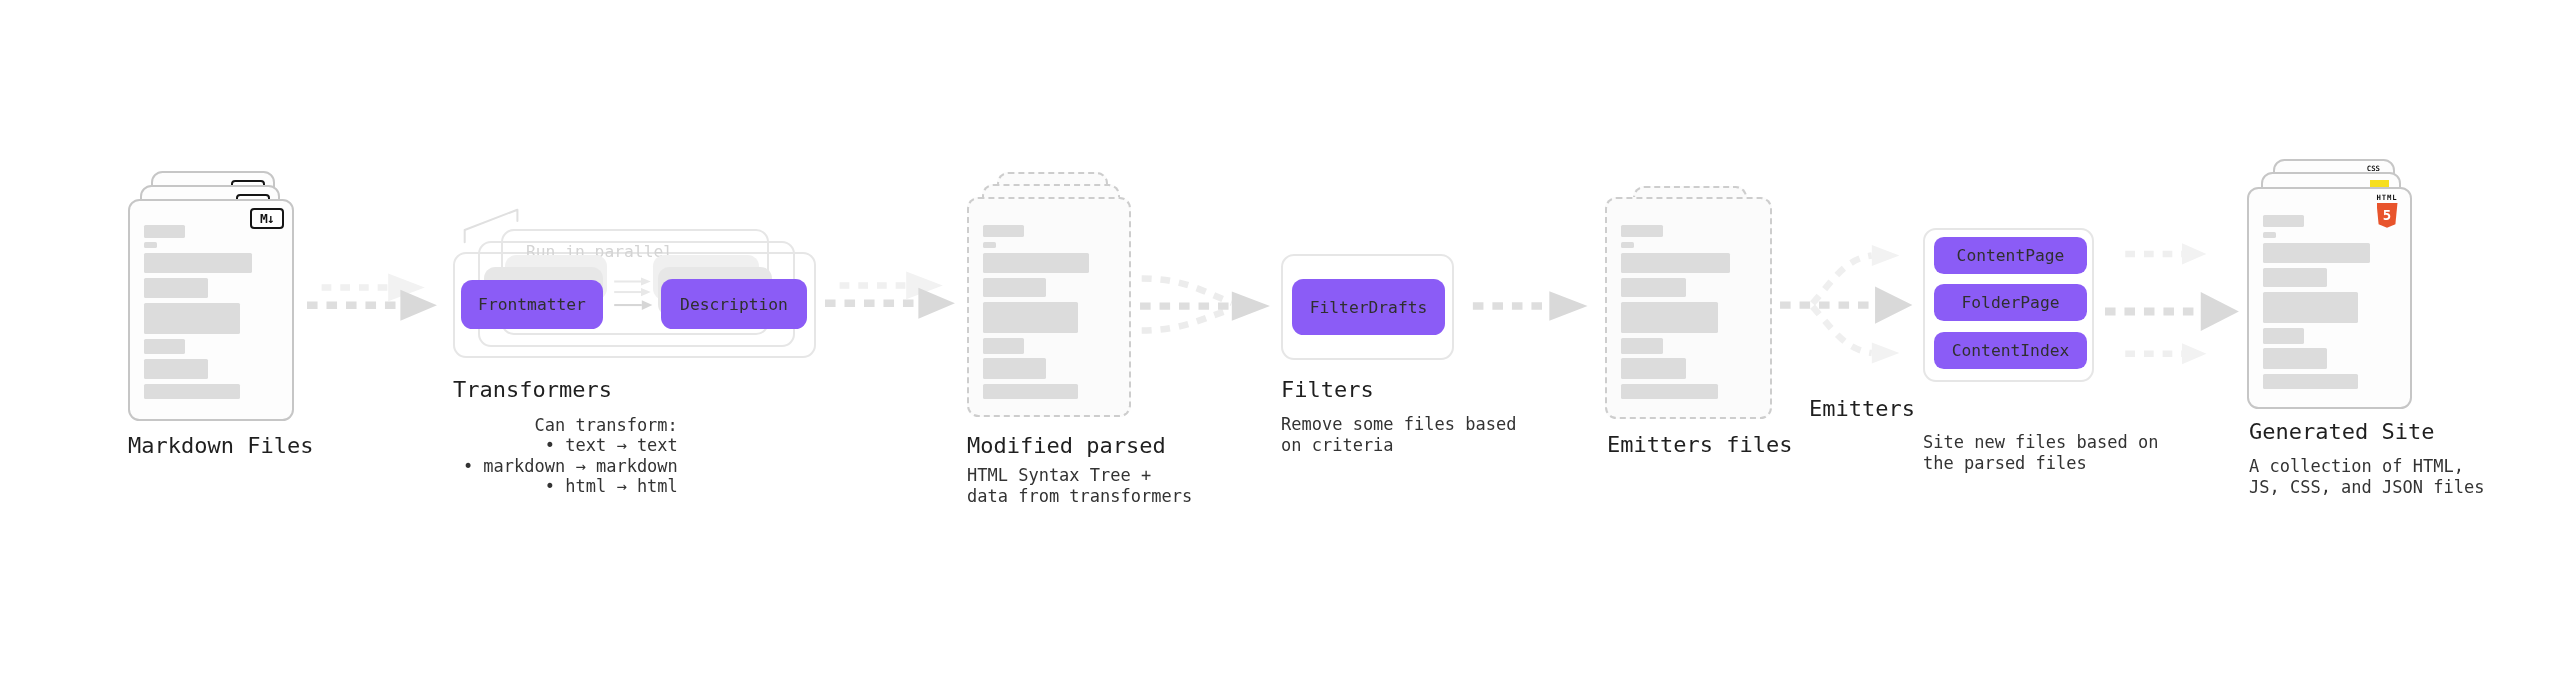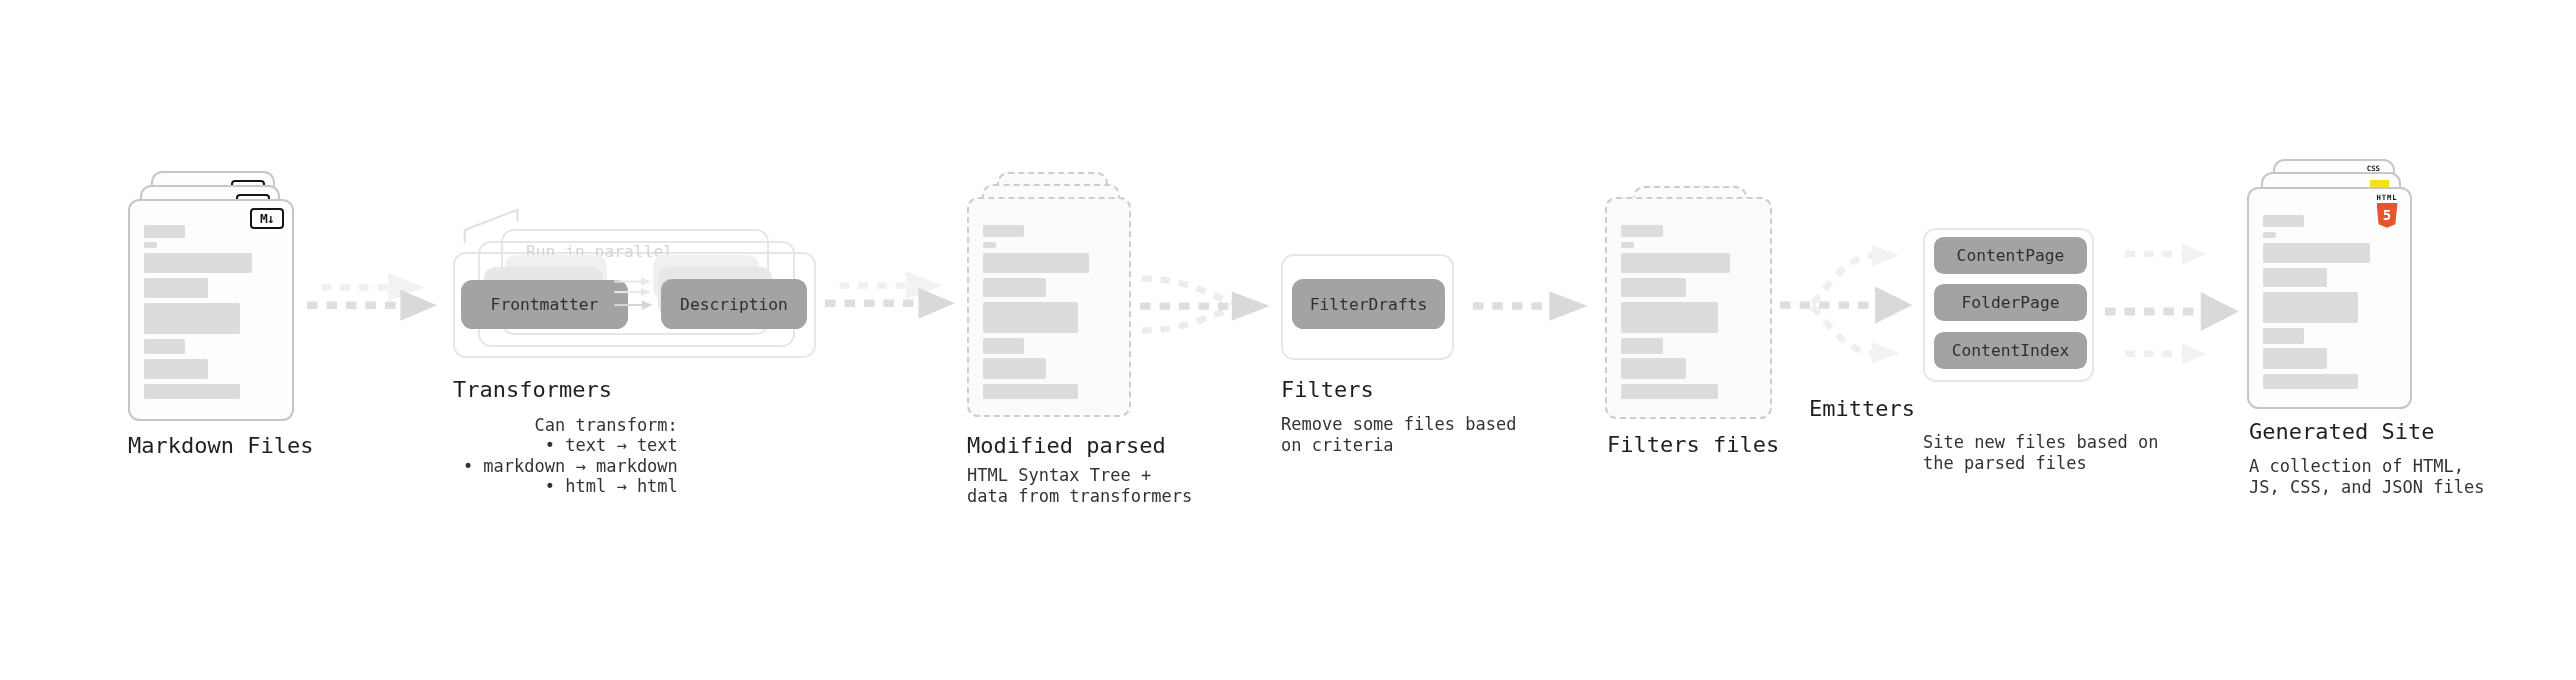--- a/index.html
+++ b/index.html
@@ -46,21 +46,21 @@
     position:absolute;
     border:2px solid #e6e6e6;
     border-radius:13px;
     background:transparent;
   }
   .group-box.filled { background:#ffffff; }
 
   
   .pill {
     position:absolute;
-    background:#a3a3a3; border-radius:11.4px;
+    background:#8b5cf6; border-radius:11.4px;
     display:flex; align-items:center; justify-content:center;
     font-size:16.3px; color:#2f2f2f; white-space:nowrap;
   }
   .pill.ghost1 { background:#e7e7e7; }
   .pill.ghost2 { background:#f0f0f0; }
   .pill.small  { border-radius:9.8px; }
 
   .title {
     position:absolute;
     font-size:22px; font-weight:500; color:#1f1f1f;
@@ -139,21 +139,21 @@
     <div class="group-box" style="left:478px;top:241px;width:317px;height:106px;"></div>
     <div class="group-box" style="left:453px;top:252px;width:363px;height:106px;"></div>
 
     <svg style="left:459px;top:203px;" width="73" height="45" viewBox="0 0 90 55">
       <polyline points="7,48 7,33 72,8 72,22" fill="none" stroke="#e0e0e0" stroke-width="2.5" stroke-linejoin="round" stroke-linecap="round"></polyline>
     </svg>
     <div class="note" style="left:526px;top:198px;margin-top:44px;">Run in parallel</div>
 
     <div class="pill ghost2" style="left:505px;top:255px;width:102px;height:45px;"></div>
     <div class="pill ghost1" style="left:484px;top:267px;width:119px;height:49px;"></div>
-    <div class="pill" style="left:461px;top:280px;width:167px;height:49px;">Frontmatter</div>
+    <div class="pill" style="left:461px;top:280px;width:142px;height:49px;">Frontmatter</div>
 
     <div class="pill ghost2" style="left:653px;top:255px;width:106px;height:45px;"></div>
     <div class="pill ghost1" style="left:658px;top:267px;width:114px;height:49px;"></div>
     <div class="pill" style="left:661px;top:279px;width:146px;height:50px;">Description</div>
 
     <svg style="left:614px;top:275px;" width="41" height="39" viewBox="0 0 50 48">
       <line x1="0" y1="8" x2="33" y2="8" stroke="#e8e8e8" stroke-width="2.5"></line>
       <polygon points="33,3 45,8 33,13" fill="#e8e8e8"></polygon>
       <line x1="0" y1="21" x2="33" y2="21" stroke="#e8e8e8" stroke-width="2.5"></line>
       <polygon points="33,16 45,21 33,26" fill="#e8e8e8"></polygon>
@@ -201,21 +201,21 @@
 
   <svg style="left:1136px;top:272px;" width="138" height="65" viewBox="0 0 170 80">
     <path d="M7,8 C60,8 85,25 118,38" fill="none" stroke="#ececec" stroke-width="8" stroke-dasharray="12 11"></path>
     <path d="M7,72 C60,72 85,55 118,46" fill="none" stroke="#ececec" stroke-width="8" stroke-dasharray="12 11"></path>
     <line x1="5" y1="42" x2="118" y2="42" stroke="#dedede" stroke-width="9" stroke-dasharray="13 11"></line>
     <polygon points="118,24 165,42 118,60" fill="#d9d9d9"></polygon>
   </svg>
 
   <div>
     <div class="group-box filled" style="left:1281px;top:254px;width:173px;height:106px;"></div>
-    <div class="pill" style="left:1292px;top:279px;width:153px;height:50px;">FilterDrafts</div>
+    <div class="pill" style="left:1292px;top:279px;width:153px;height:56px;">FilterDrafts</div>
     <div class="title" style="left:1281px;top:377px;">Filters</div>
     <div class="desc" style="left:1281px;top:414px;">
       <div>Remove some files based</div>
       <div>on criteria</div>
     </div>
   </div>
 
   <svg style="left:1468px;top:288px;" width="122" height="36" viewBox="0 0 150 44">
     <line x1="6" y1="22" x2="100" y2="22" stroke="#dedede" stroke-width="9" stroke-dasharray="13 11"></line>
     <polygon points="100,4 147,22 100,40" fill="#d9d9d9"></polygon>
@@ -228,21 +228,21 @@
         <div class="bar b1"></div>
           <div class="bar b2"></div>
           <div class="bar b3"></div>
           <div class="bar b4"></div>
         <div class="bar b5"></div>
           <div class="bar b6"></div>
           <div class="bar b7"></div>
           <div class="bar b8"></div>
       </div>
     </div>
-    <div class="title" style="left:1607px;top:432px;">Filters files</div>
+    <div class="title" style="left:1607px;top:432px;">Emitters files</div>
   </div>
 
   <svg style="left:1776px;top:236px;" width="138" height="130" viewBox="0 0 170 160">
     <path d="M45,83 C70,55 85,28 118,24" fill="none" stroke="#efefef" stroke-width="8" stroke-dasharray="12 11"></path>
     <polygon points="118,11 152,24 118,37" fill="#f2f2f2"></polygon>
     <path d="M45,87 C70,115 85,140 118,144" fill="none" stroke="#efefef" stroke-width="8" stroke-dasharray="12 11"></path>
     <polygon points="118,131 152,144 118,157" fill="#f2f2f2"></polygon>
     <line x1="5" y1="85" x2="122" y2="85" stroke="#dedede" stroke-width="9" stroke-dasharray="13 11"></line>
     <polygon points="122,62 168,85 122,108" fill="#d9d9d9"></polygon>
   </svg>

